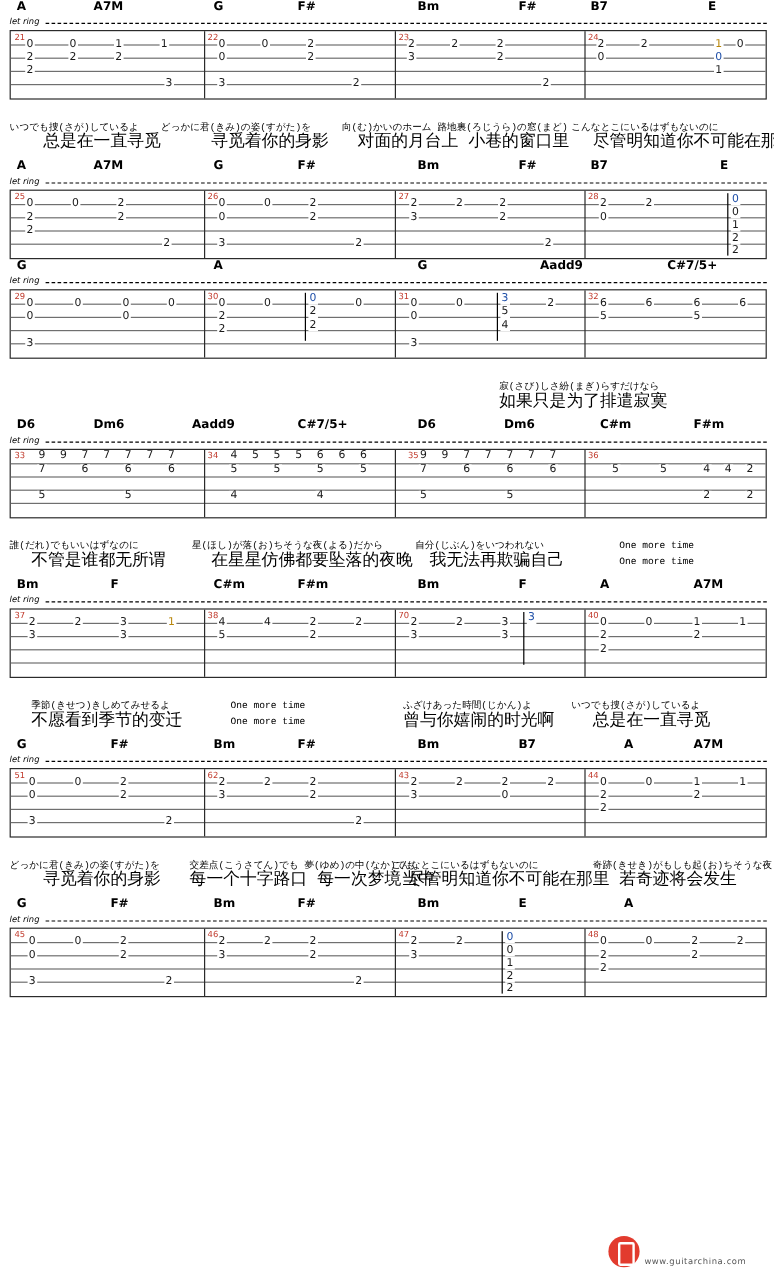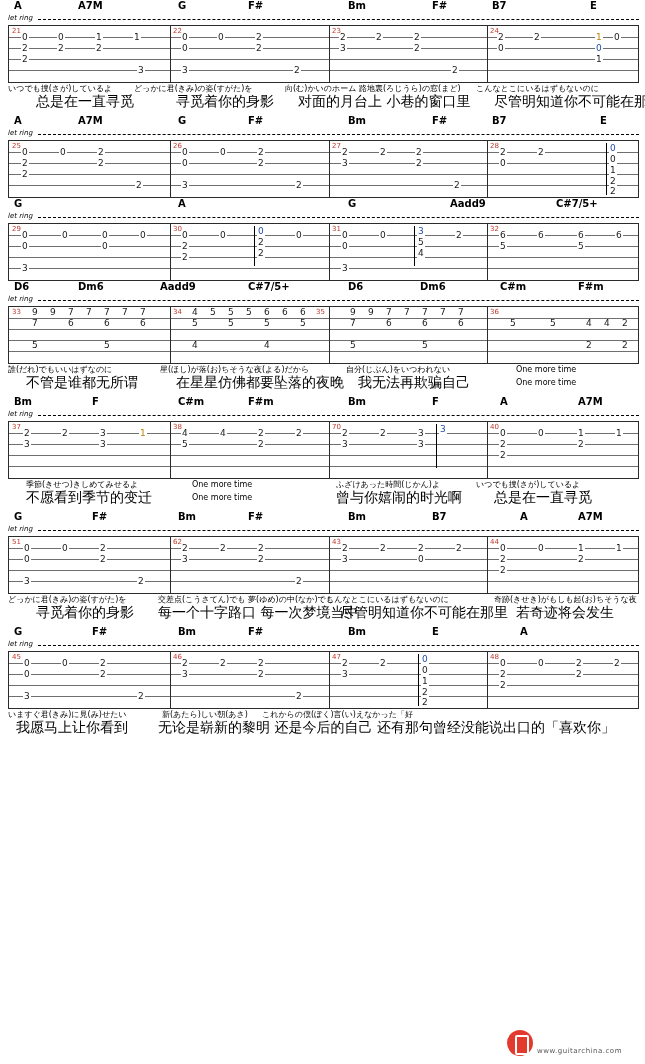--- a/index.html
+++ b/index.html
@@ -14,21 +14,21 @@
   .staffwrap{position:relative;margin:0 6px 0 8px;}
   .staff{position:relative;height:56px;border-top:1px solid #2b2b2b;border-bottom:1px solid #2b2b2b;border-left:1px solid #2b2b2b;border-right:1px solid #2b2b2b;background:#fff;}
   .sline{position:absolute;left:0;right:0;height:0;border-top:1px solid #6f6f6f;}
   .sline.l1{top:11px}.sline.l2{top:22px}.sline.l3{top:33px}.sline.l4{top:44px}
   .bar{position:absolute;top:0;bottom:0;width:1px;background:#2b2b2b;}
   .measnum{position:absolute;font-size:7px;color:#c0392b;top:1px;}
   .note{position:absolute;font-size:9px;line-height:9px;color:#1a1a1a;background:#fff;padding:0 1px;}
   .note.blue{color:#1f4fa8;}
   .note.gold{color:#b8860b;}
   .stem{position:absolute;width:1px;background:#000;}
-  .lyricblock{position:relative;margin:0 8px 6px 8px;min-height:26px;}
+  .lyricblock{position:relative;margin:18px 8px 6px 8px;min-height:26px;font-family:Liberation Mono, monospace;}
   .lyr{position:absolute;font-size:8px;line-height:11px;white-space:nowrap;color:#000;}
   .lyr.cn{font-size:14px;}
   .logo{position:absolute;right:6px;bottom:2px;width:132px;height:34px;}
   .logo .circle{position:absolute;left:0;top:2px;width:26px;height:26px;border-radius:50%;background:#e23b2e;}
   .logo .circle:after{content:"";position:absolute;left:8px;top:5px;width:10px;height:16px;border:2px solid #fff;border-radius:2px;}
   .logo .t1{position:absolute;left:30px;top:1px;font-size:20px;font-weight:bold;color:#404040;letter-spacing:1px;margin-top:48px;}
   .logo .t2{position:absolute;left:30px;top:19px;font-size:7px;color:#555;letter-spacing:.5px;text-align:center;}
 </style>
 </head>
 <body>
@@ -218,20 +218,24 @@
         <i class="stem" style="left:405px;top:2px;height:40px"></i>
         <span class="note" style="left:446px;top:7px">2</span>
         <span class="note" style="left:490px;top:7px">6</span>
         <span class="note" style="left:490px;top:18px">5</span>
         <span class="note" style="left:528px;top:7px">6</span>
         <span class="note" style="left:568px;top:7px">6</span>
         <span class="note" style="left:568px;top:18px">5</span>
         <span class="note" style="left:606px;top:7px">6</span>
       </div>
     </div>
+    <div class="lyricblock">
+      <span class="lyr" style="left:408px;top:0">寂(さび)しさ紛(まぎ)らすだけなら</span>
+      <span class="lyr cn" style="left:408px;top:13px">如果只是为了排遣寂寞</span>
+    </div>
   </div>
 
   <div class="system">
     <div class="chordrow">
       <span class="chord" style="left:14px">D6</span>
       <span class="chord" style="left:78px">Dm6</span>
       <span class="chord" style="left:160px">Aadd9</span>
       <span class="chord" style="left:248px">C#7/5+</span>
       <span class="chord" style="left:348px">D6</span>
       <span class="chord" style="left:420px">Dm6</span>
@@ -246,21 +250,21 @@
       <div class="staff">
         <i class="sline l1"></i>
           <i class="sline l2"></i>
           <i class="sline l3"></i>
           <i class="sline l4"></i>
         <i class="bar" style="left:161px"></i>
           <i class="bar" style="left:320px"></i>
           <i class="bar" style="left:478px"></i>
         <span class="measnum" style="left:3px">33</span>
         <span class="measnum" style="left:164px">34</span>
-        <span class="measnum" style="left:307px">35</span>
+        <span class="measnum" style="left:331px">35</span>
         <span class="measnum" style="left:481px">36</span>
         <span class="note" style="left:22px;top:1px">9</span>
         <span class="note" style="left:40px;top:1px">9</span>
         <span class="note" style="left:58px;top:1px">7</span>
         <span class="note" style="left:76px;top:1px">7</span>
         <span class="note" style="left:94px;top:1px">7</span>
         <span class="note" style="left:112px;top:1px">7</span>
         <span class="note" style="left:130px;top:1px">7</span>
         <span class="note" style="left:22px;top:12px">7</span>
         <span class="note" style="left:58px;top:12px">6</span>
@@ -502,27 +506,20 @@
         <i class="stem" style="left:409px;top:2px;height:52px"></i>
         <span class="note" style="left:490px;top:7px">0</span>
         <span class="note" style="left:490px;top:18px">2</span>
         <span class="note" style="left:490px;top:29px">2</span>
         <span class="note" style="left:528px;top:7px">0</span>
         <span class="note" style="left:566px;top:7px">2</span>
         <span class="note" style="left:566px;top:18px">2</span>
         <span class="note" style="left:604px;top:7px">2</span>
       </div>
     </div>
-    <div class="lyricblock">
-      <span class="lyr" style="left:0px;top:0">いますぐ君(きみ)に見(み)せたい</span>
-      <span class="lyr" style="left:154px;top:0">新(あたら)しい朝(あさ)</span>
-      <span class="lyr" style="left:254px;top:0">これからの僕(ぼく)言(い)えなかった「好</span>
-      <span class="lyr cn" style="left:8px;top:13px">我愿马上让你看到</span>
-      <span class="lyr cn" style="left:150px;top:13px">无论是崭新的黎明  还是今后的自己  还有那句曾经没能说出口的「喜欢你」</span>
-    </div>
   </div>
 
   <div class="logo">
     <i class="circle"></i>
     <span class="t1">吉他中国</span>
     <span class="t2">www.guitarchina.com</span>
   </div>
 
 </div>
 

